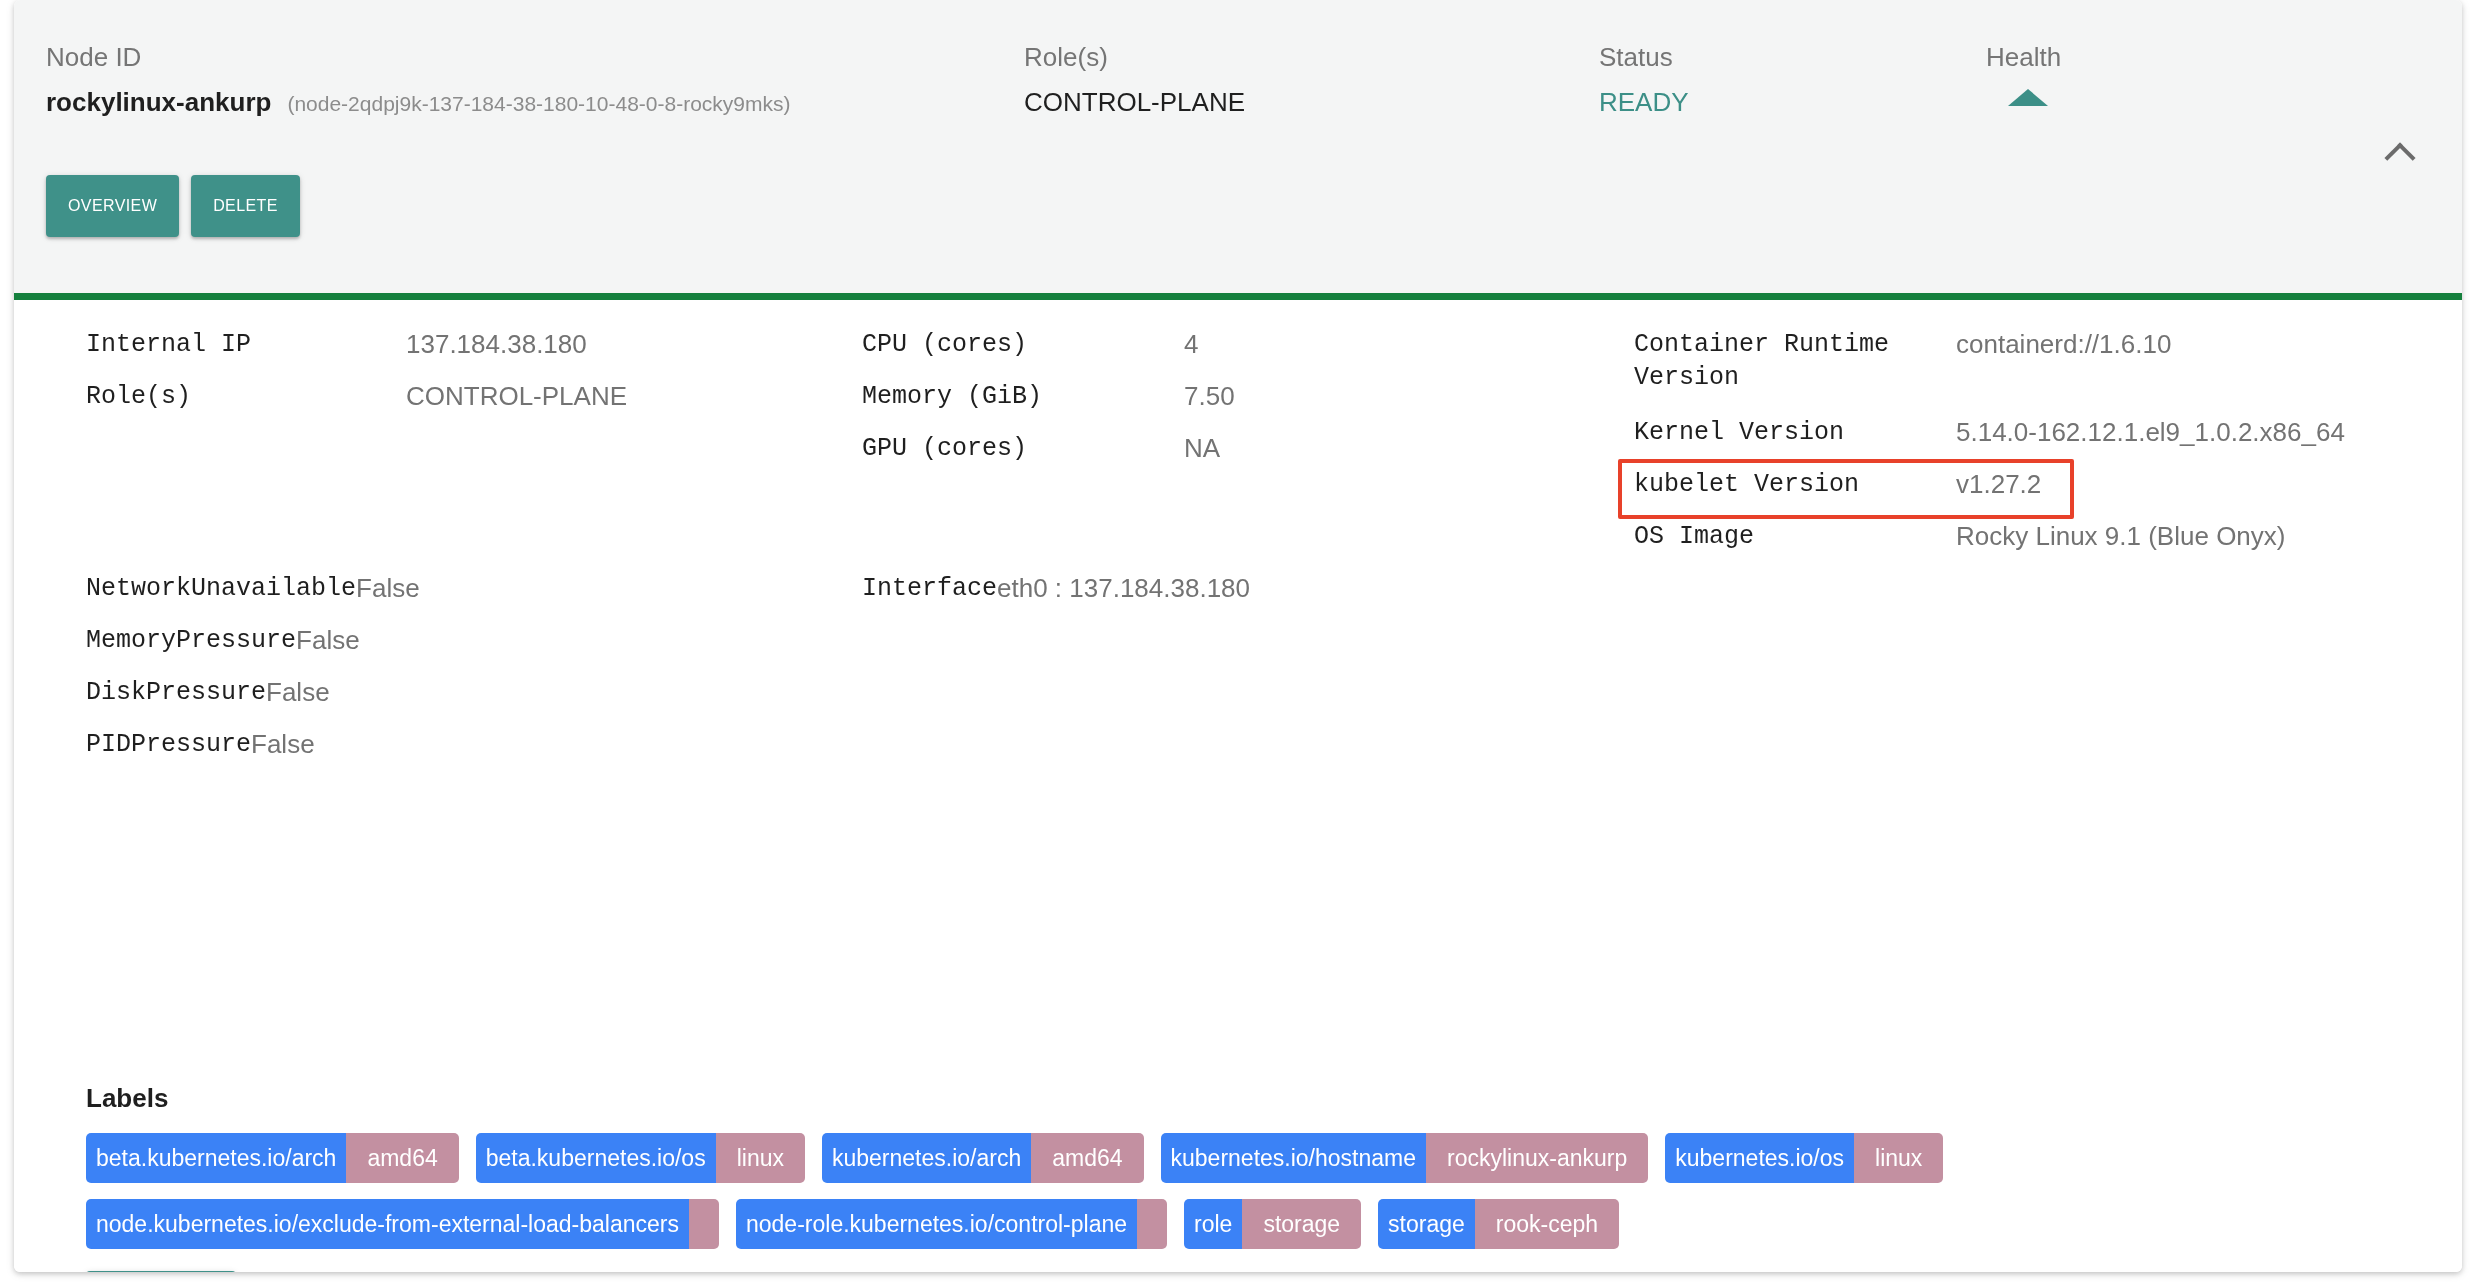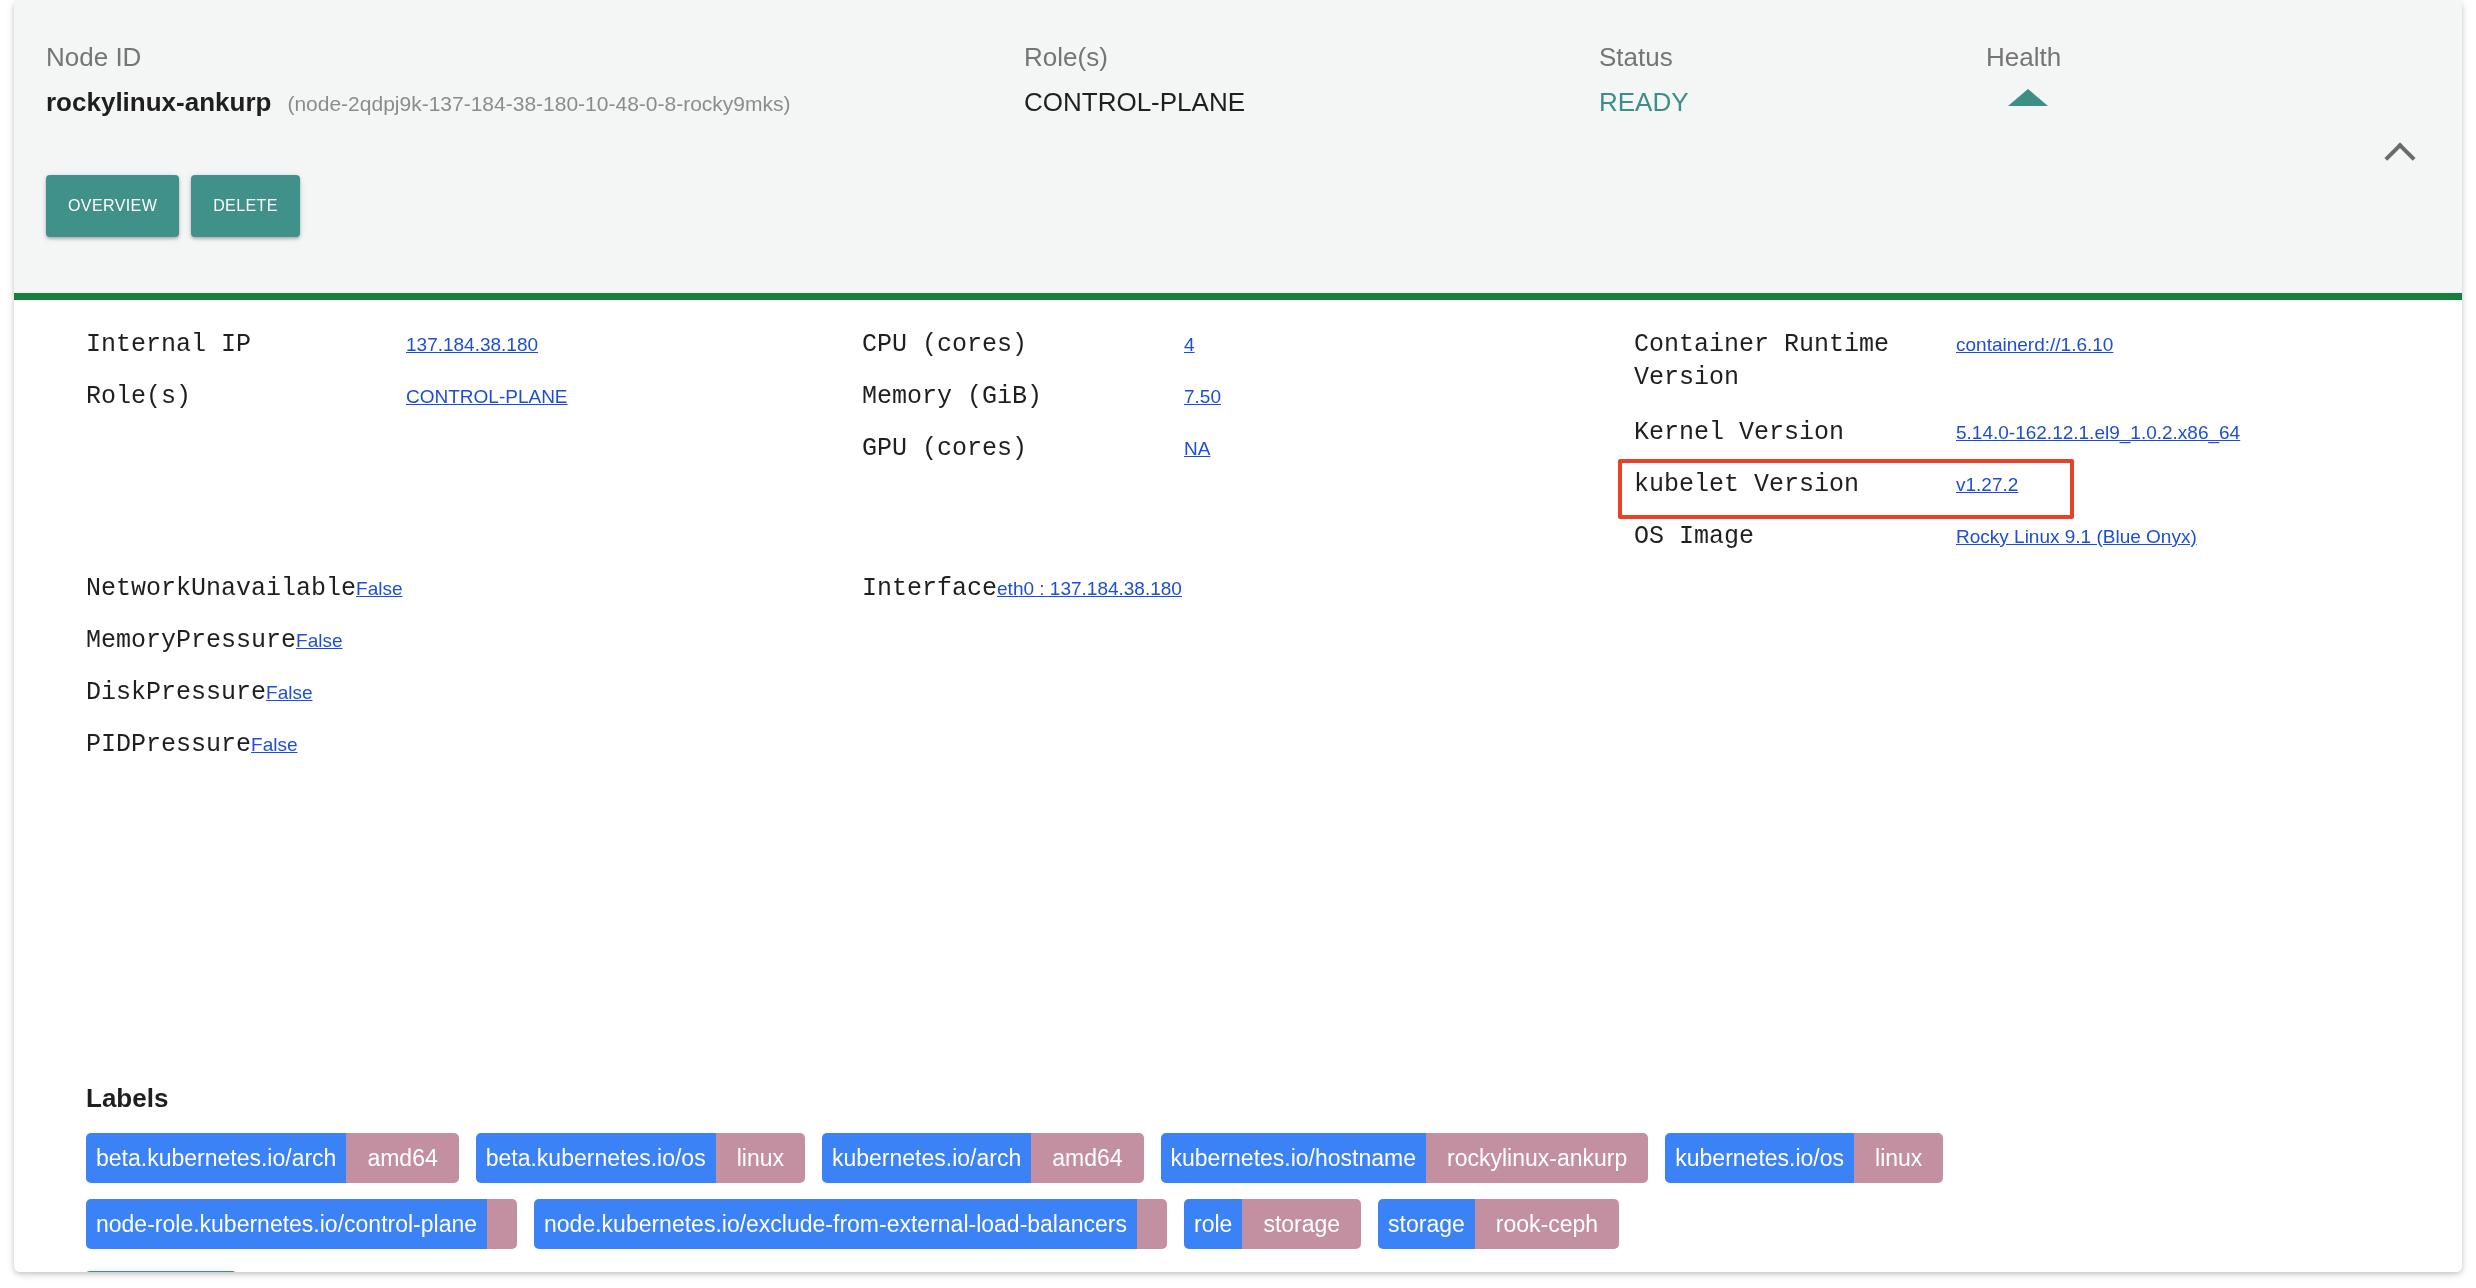--- a/index.html
+++ b/index.html
@@ -167,25 +167,24 @@
     color: #1f1f1f;
     line-height: 33px;
     flex: 0 0 auto;
     font-family: Liberation Mono, monospace;
   }
   .col-a .kv-key { width: 320px; }
   .col-b .kv-key { width: 322px; }
   .col-c .kv-key { width: 322px; }
 
   .kv-val {
-    font-size: 19px;
-    color: #1d4ed8;
+    font-size: 26px;
+    color: #737373;
     line-height: 33px;
     white-space: nowrap;
-    text-decoration: underline;
   }
 
   
   .kv-row.highlight {
     position: relative;
   }
   .kv-row.highlight::after {
     content: "";
     position: absolute;
     left: -16px;
@@ -398,25 +397,25 @@
             <span class="chip-val">rockylinux-ankurp</span>
           </div>
           <div class="chip">
             <span class="chip-key">kubernetes.io/os</span>
             <span class="chip-val">linux</span>
           </div>
         </div>
 
         <div class="chip-row">
           <div class="chip">
+            <span class="chip-key">node.kubernetes.io/exclude-from-external-load-balancers</span>
+            <span class="chip-val empty"></span>
+          </div>
+          <div class="chip">
             <span class="chip-key">node-role.kubernetes.io/control-plane</span>
-            <span class="chip-val empty"></span>
-          </div>
-          <div class="chip">
-            <span class="chip-key">node.kubernetes.io/exclude-from-external-load-balancers</span>
             <span class="chip-val empty"></span>
           </div>
           <div class="chip">
             <span class="chip-key">role</span>
             <span class="chip-val">storage</span>
           </div>
           <div class="chip">
             <span class="chip-key">storage</span>
             <span class="chip-val">rook-ceph</span>
           </div>

